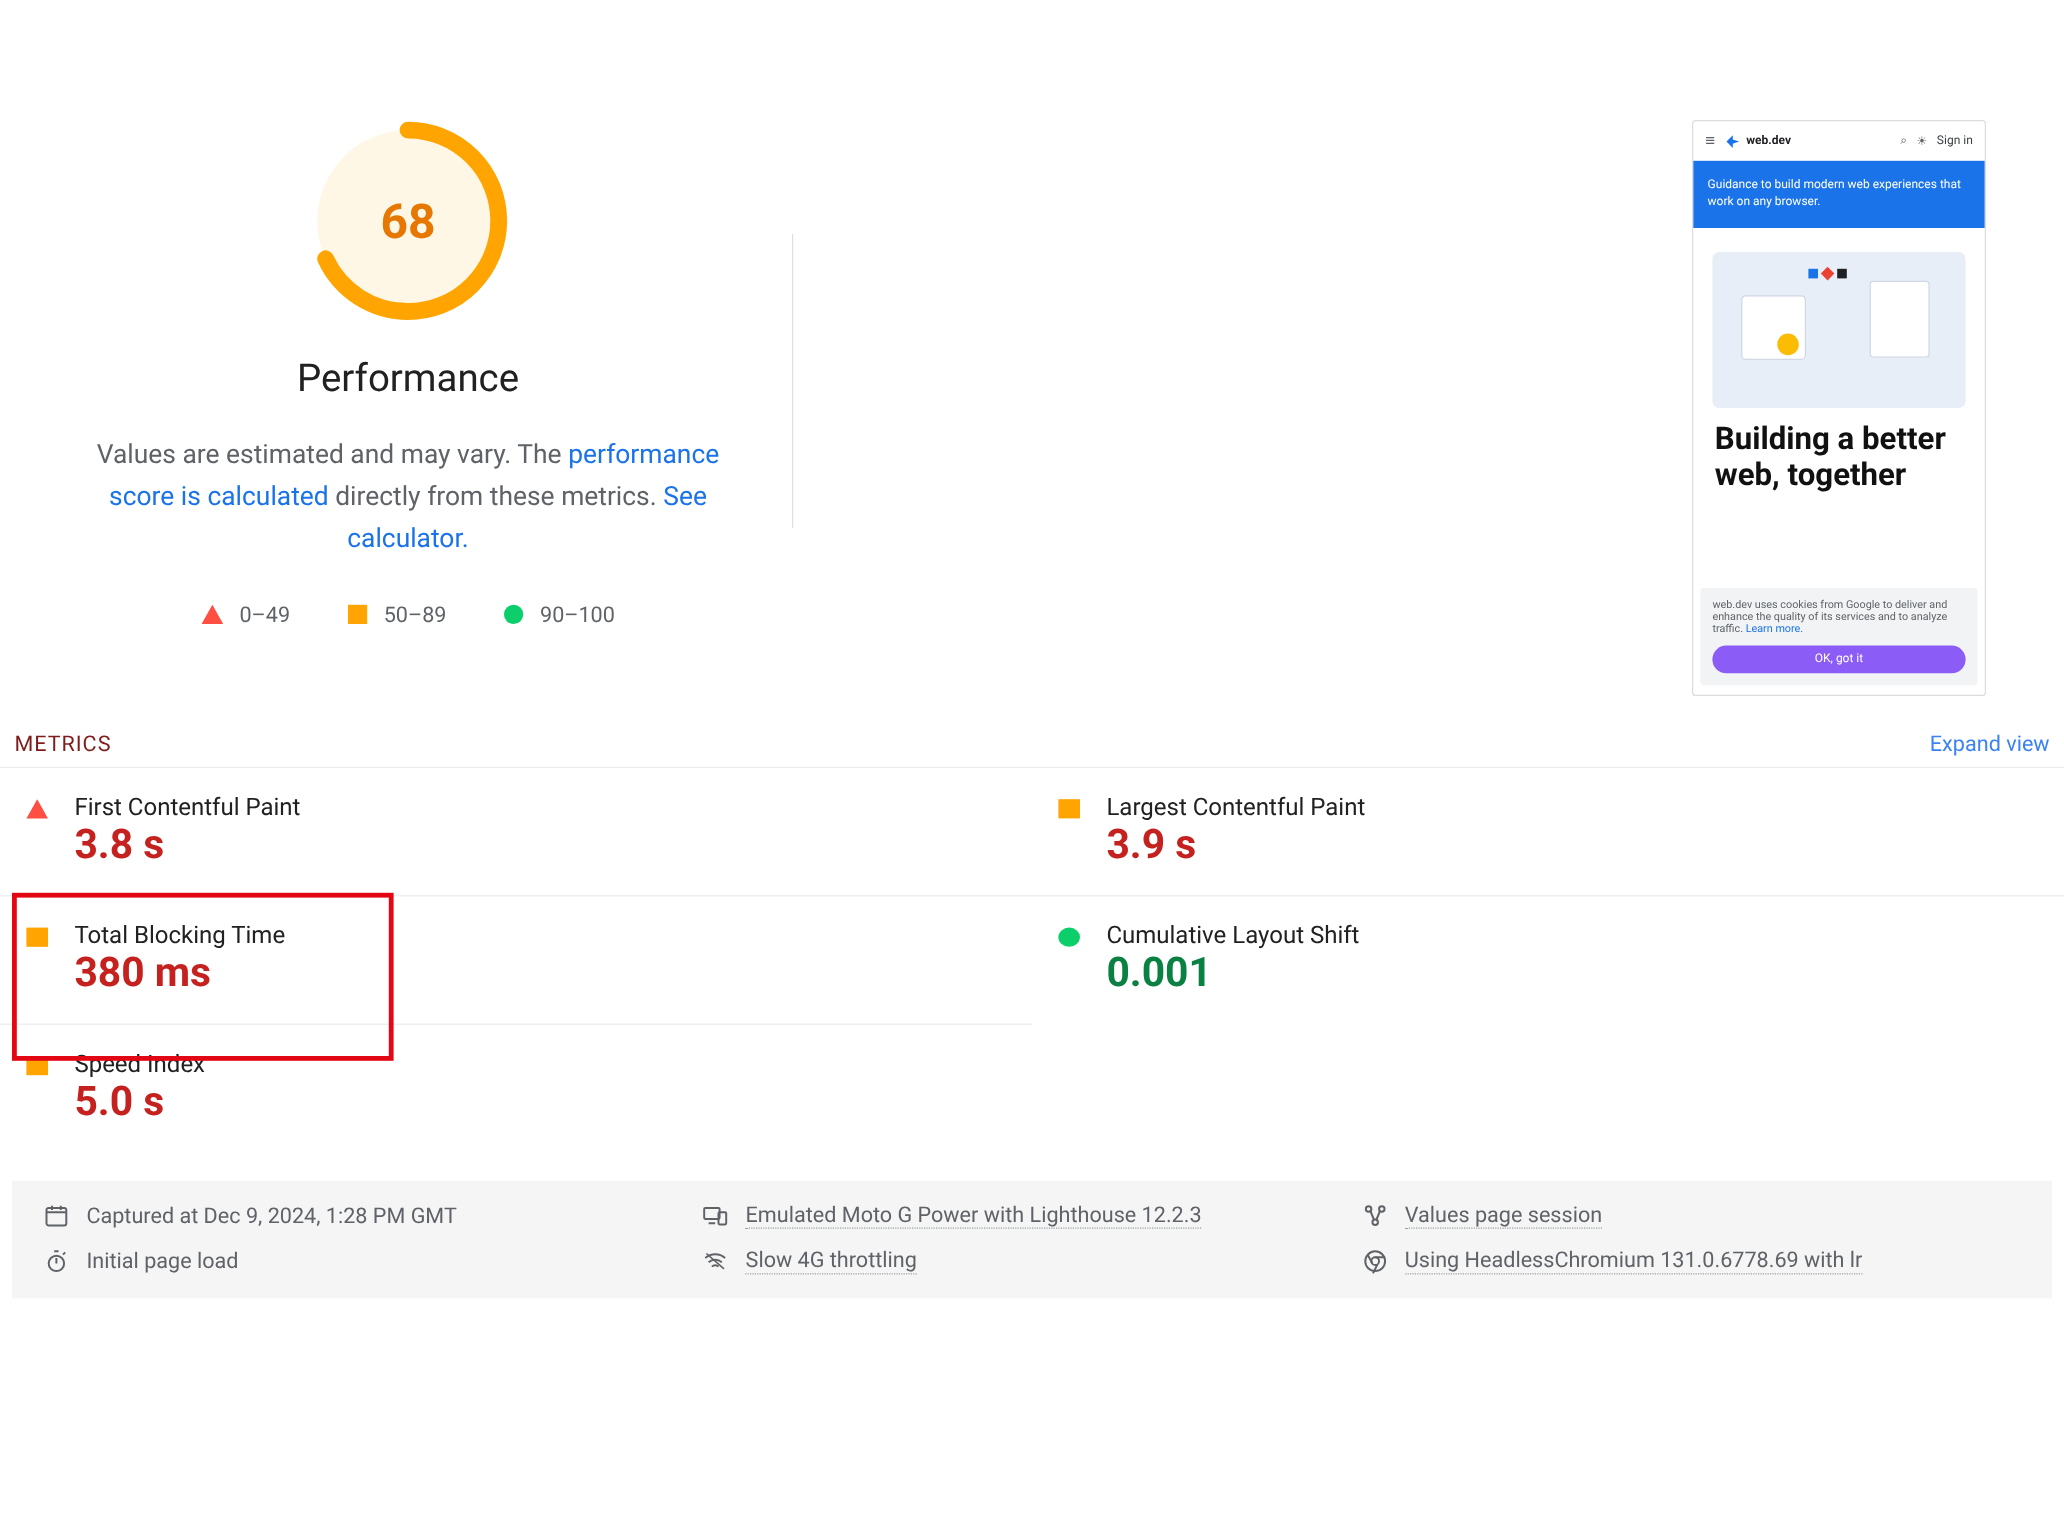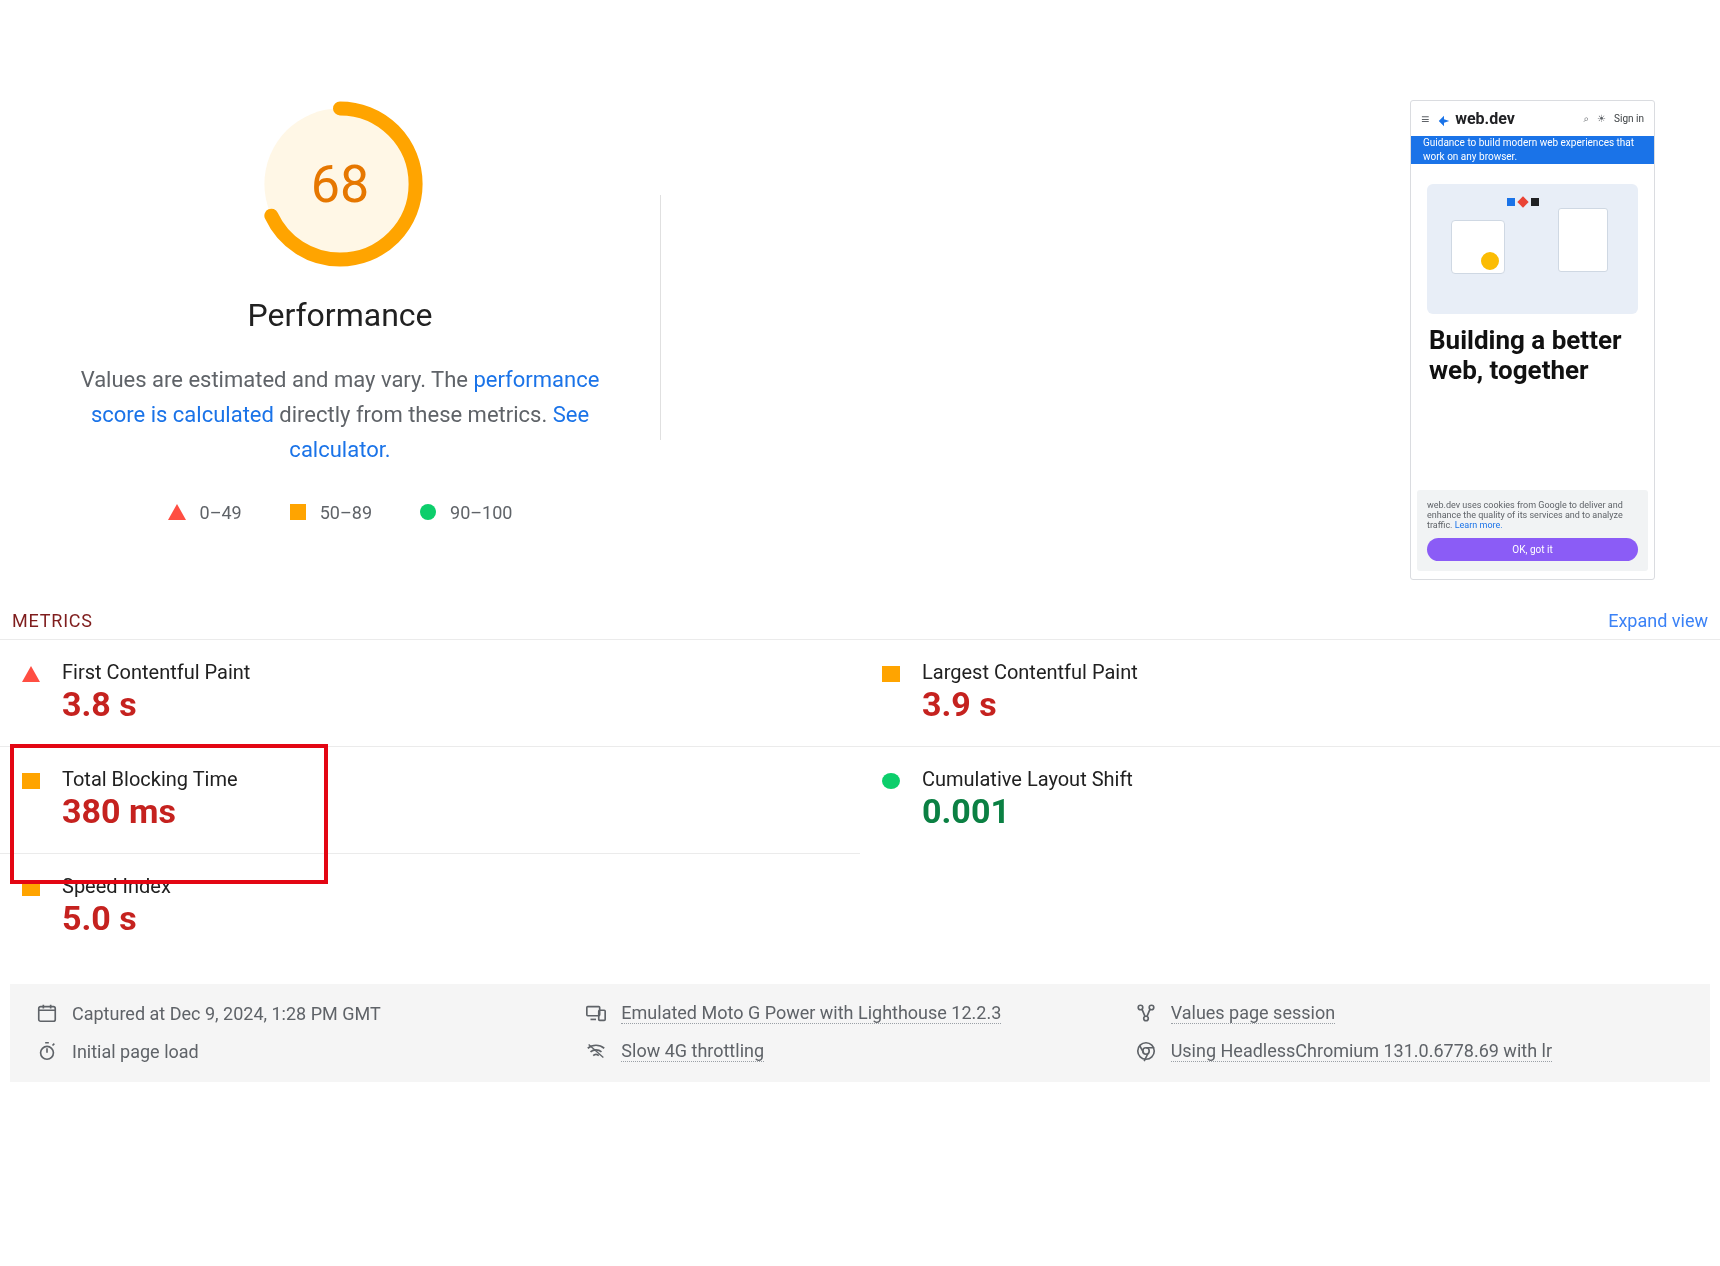--- a/index.html
+++ b/index.html
@@ -30,21 +30,21 @@
     border-left: 1px solid #e0e0e0;
   }
   .spacer-col { flex: 1; }
   .preview-col { flex: 0 0 260px; margin-right: 30px; }
 
   .gauge-wrap { position: relative; width: 168px; height: 168px; margin-bottom: 28px; }
   .gauge-wrap svg { width: 168px; height: 168px; }
   .gauge-score {
     position: absolute; inset: 0;
     display: flex; align-items: center; justify-content: center;
-    font-size: 52px; font-weight: 400; color: #e67700;
+    font-size: 40px; font-weight: 700; color: #e67700;
   }
 
   .perf-title { font-size: 32px; font-weight: 400; color: #212121; margin-bottom: 28px; }
   .perf-desc  { font-size: 22px; color: #5f6368; line-height: 1.6; max-width: 560px; }
   .perf-desc a { color: #1a73e8; text-decoration: none; }
 
   .legend-row { display: flex; gap: 48px; margin-top: 34px; font-size: 18px; color: #5f6368; align-items: center; }
   .legend-item { display: flex; align-items: center; gap: 14px; }
 
   .shape-tri { width: 0; height: 0; border-left: 9px solid transparent; border-right: 9px solid transparent; border-bottom: 16px solid #ff4e42; }
@@ -53,22 +53,22 @@
 
   
   .preview {
     width: 245px; height: 480px;
     border: 1px solid #dadce0; border-radius: 3px;
     background: #fff; overflow: hidden;
     font-size: 10px; color: #3c4043;
     display: flex; flex-direction: column;
   }
   .pv-bar { display: flex; align-items: center; gap: 8px; padding: 8px 10px; }
-  .pv-logo { display:flex; align-items:flex-end; gap:4px; font-weight:700; font-size:16px; color:#202124;}
-  .pv-banner { background:#1a73e8; color:#fff; padding:0 12px; font-size:10px; line-height:1.4; }
+  .pv-logo { display:flex; align-items:center; gap:4px; font-weight:700; font-size:10px; color:#202124;}
+  .pv-banner { background:#1a73e8; color:#fff; padding:14px 12px; font-size:10px; line-height:1.4; }
   .pv-illus { height:130px; margin:20px 16px 12px; background:#e8eef7; border-radius:6px; position:relative; }
   .pv-illus::before{content:"";position:absolute;left:24px;top:36px;width:52px;height:52px;background:#fff;border:1px solid #cfd8e3;border-radius:4px;}
   .pv-illus::after{content:"";position:absolute;right:30px;top:24px;width:48px;height:62px;background:#fff;border:1px solid #cfd8e3;border-radius:3px;}
   .pv-badge{position:absolute;left:52px;top:66px;width:22px;height:22px;border-radius:50%;background:#fbbc04;border:2px solid #fff;}
   .pv-dots{position:absolute;left:80px;top:14px;display:flex;gap:4px;}
   .pv-dots span{width:8px;height:8px;}
   .pv-head { font-size:26px; font-weight:700; line-height:1.15; padding:0 18px 10px; color:#111; }
   .pv-cookie { background:#f1f3f4; margin:auto 6px 8px; padding:10px 10px 10px; font-size:9px; color:#5f6368; border-radius:3px;}
   .pv-cookie a{color:#1a73e8;}
   .pv-btn { background:#8b5cf6;color:#fff;border-radius:14px;text-align:center;padding:6px 0;margin-top:8px;font-size:10px;}

